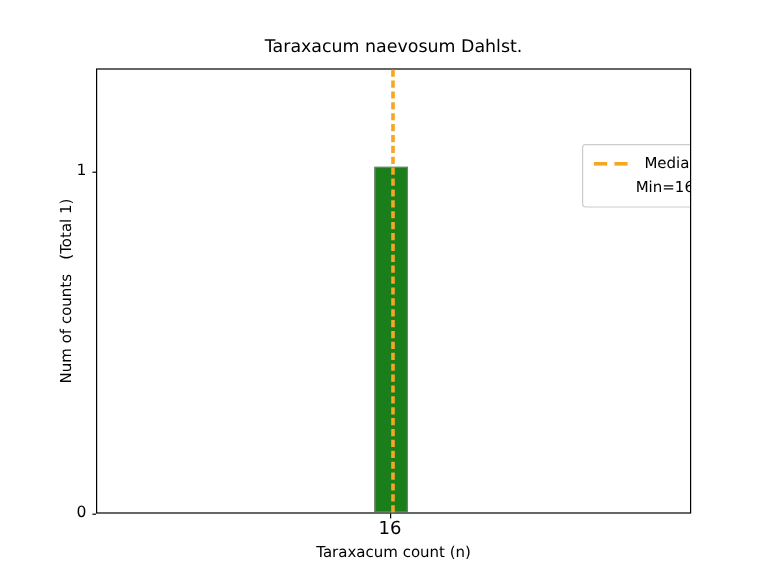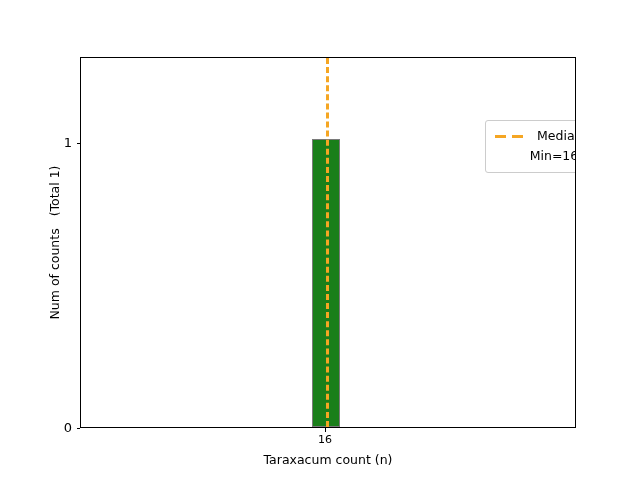--- a/index.html
+++ b/index.html
@@ -91,21 +91,21 @@
   .xtick-mark {
     position: absolute;
     top: 0;
     height: 3.5px;
     width: 0;
     border-left: 1.1px solid #000000;
   }
   .xtick-label {
     position: absolute;
     top: 6px;
-    font-size: 11px;
+    font-size: 15px;
     line-height: 12px;
     text-align: center;
     white-space: nowrap;
     transform: translateX(-50%);
   }
 
   #ytick-layer, #xtick-layer {
     position: absolute;
     left: 0;
     top: 0;
@@ -180,20 +180,21 @@
   }
   .legend-row.second {
     justify-content: flex-end;
   }
 </style>
 </head>
 <body>
 
 <div id="figure">
 
+  <div id="chart-title">Taraxacum naevosum Dahlst.</div>
 
   <div id="plot-area">
 
     <div id="bars-layer">
 
       <div class="hist-bar" style="left: 231px; width: 28px; bottom: 0px; height: 288.281px;"></div>
     </div>
 
     <div id="median-line" style="left:245px;"></div>
 

